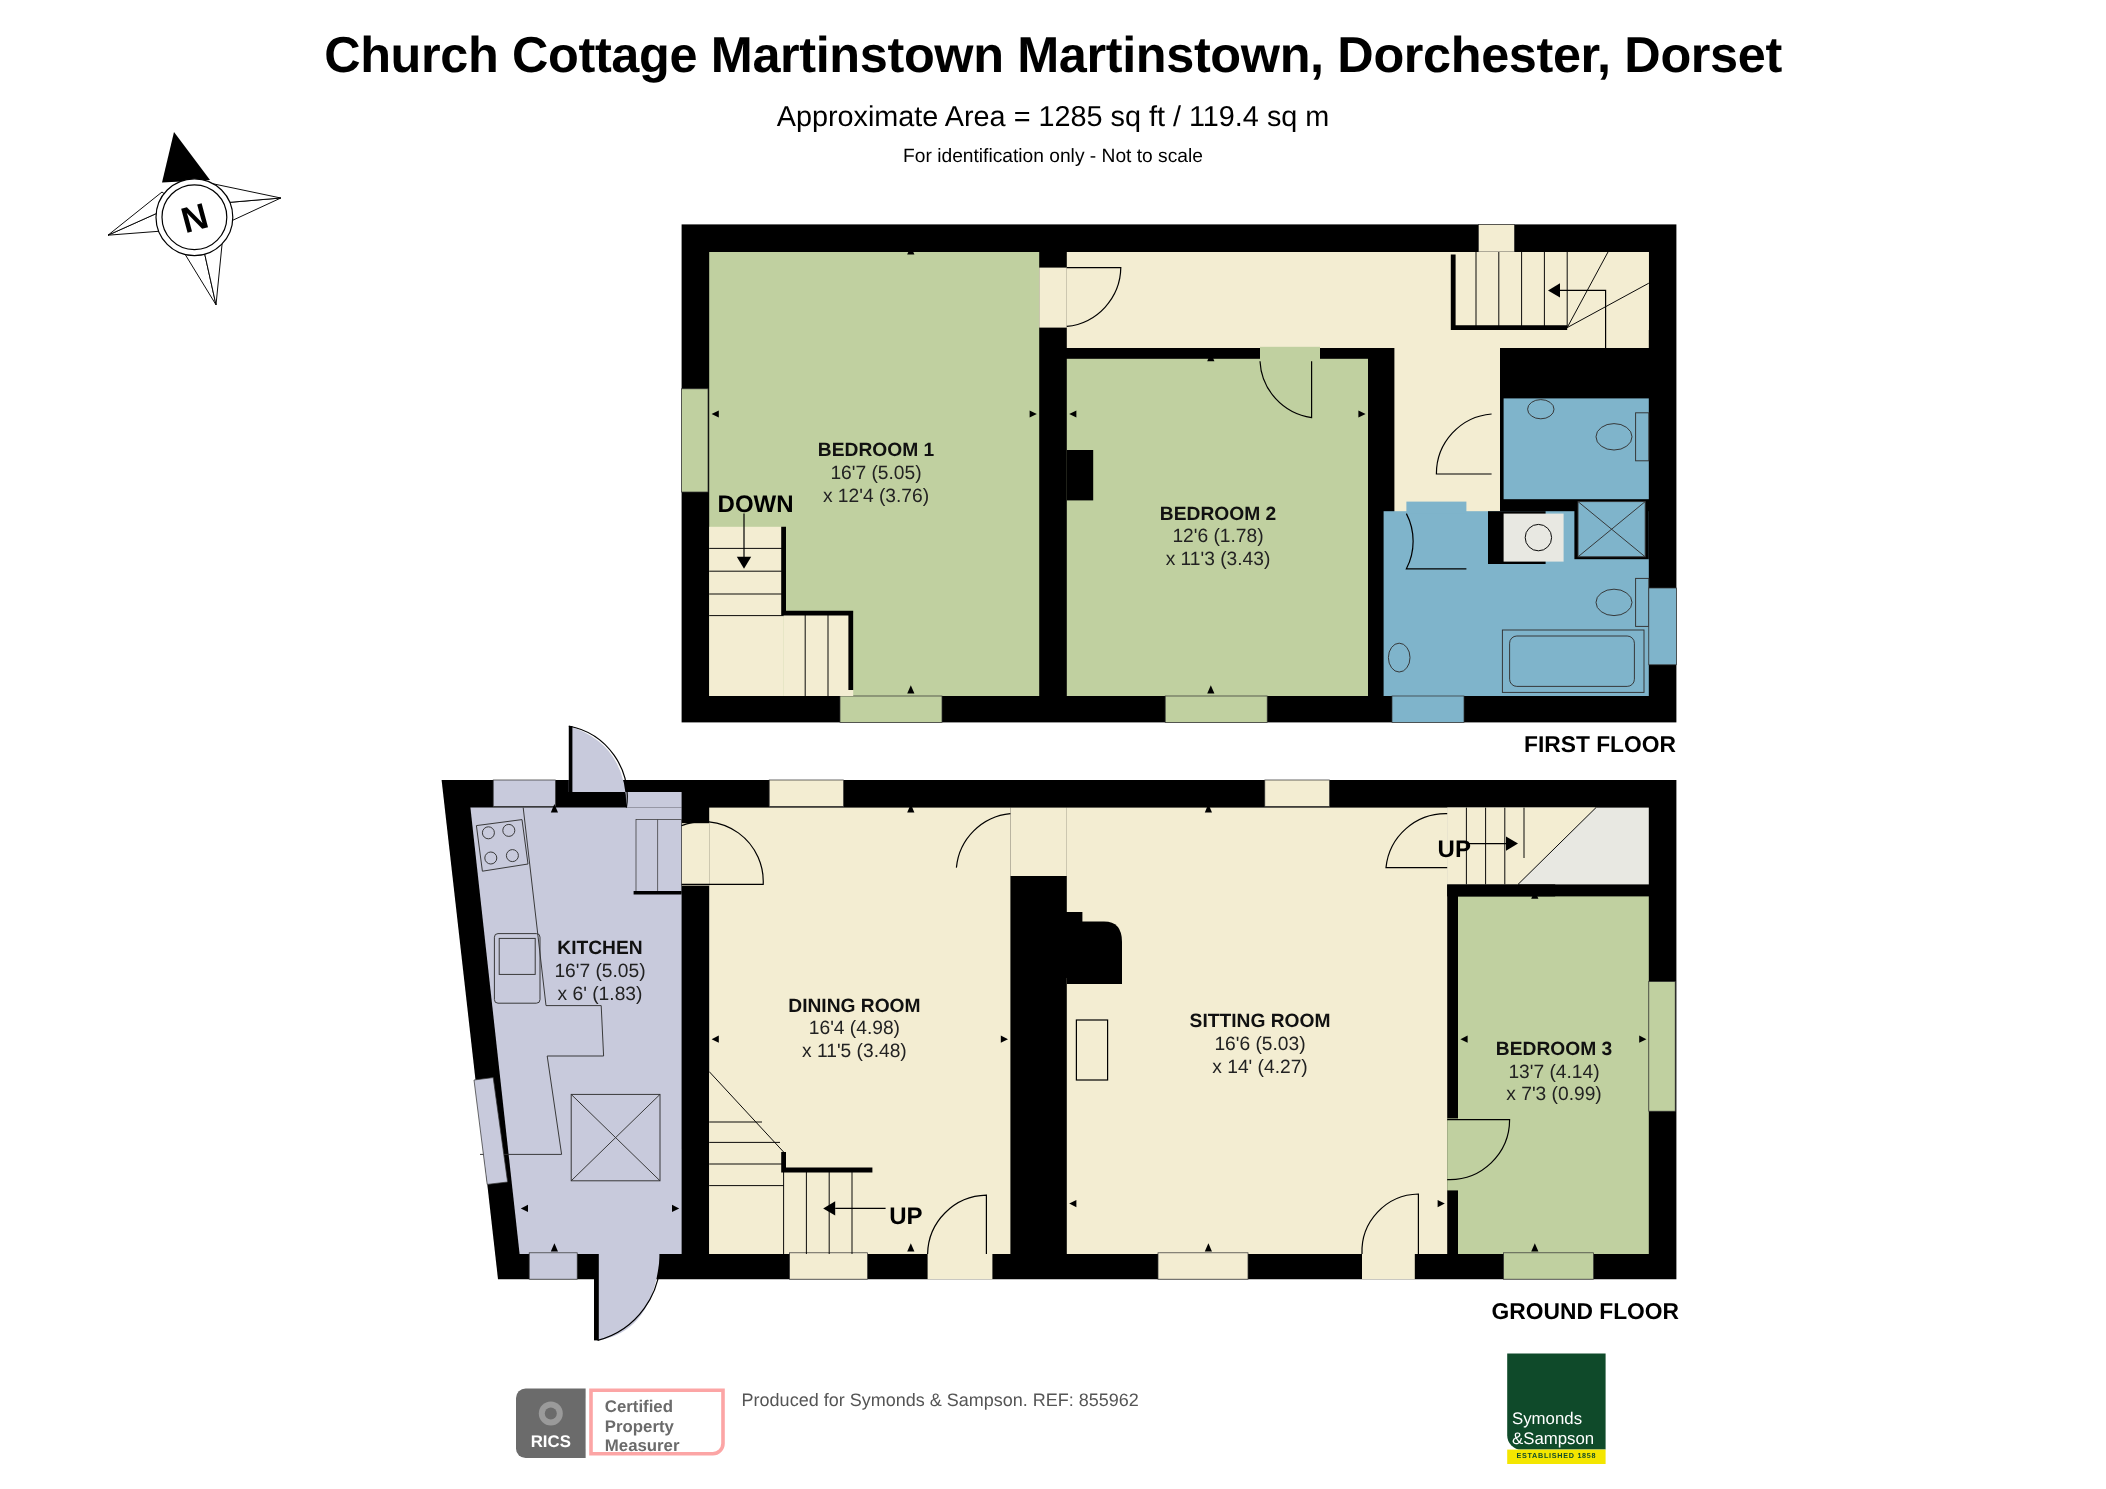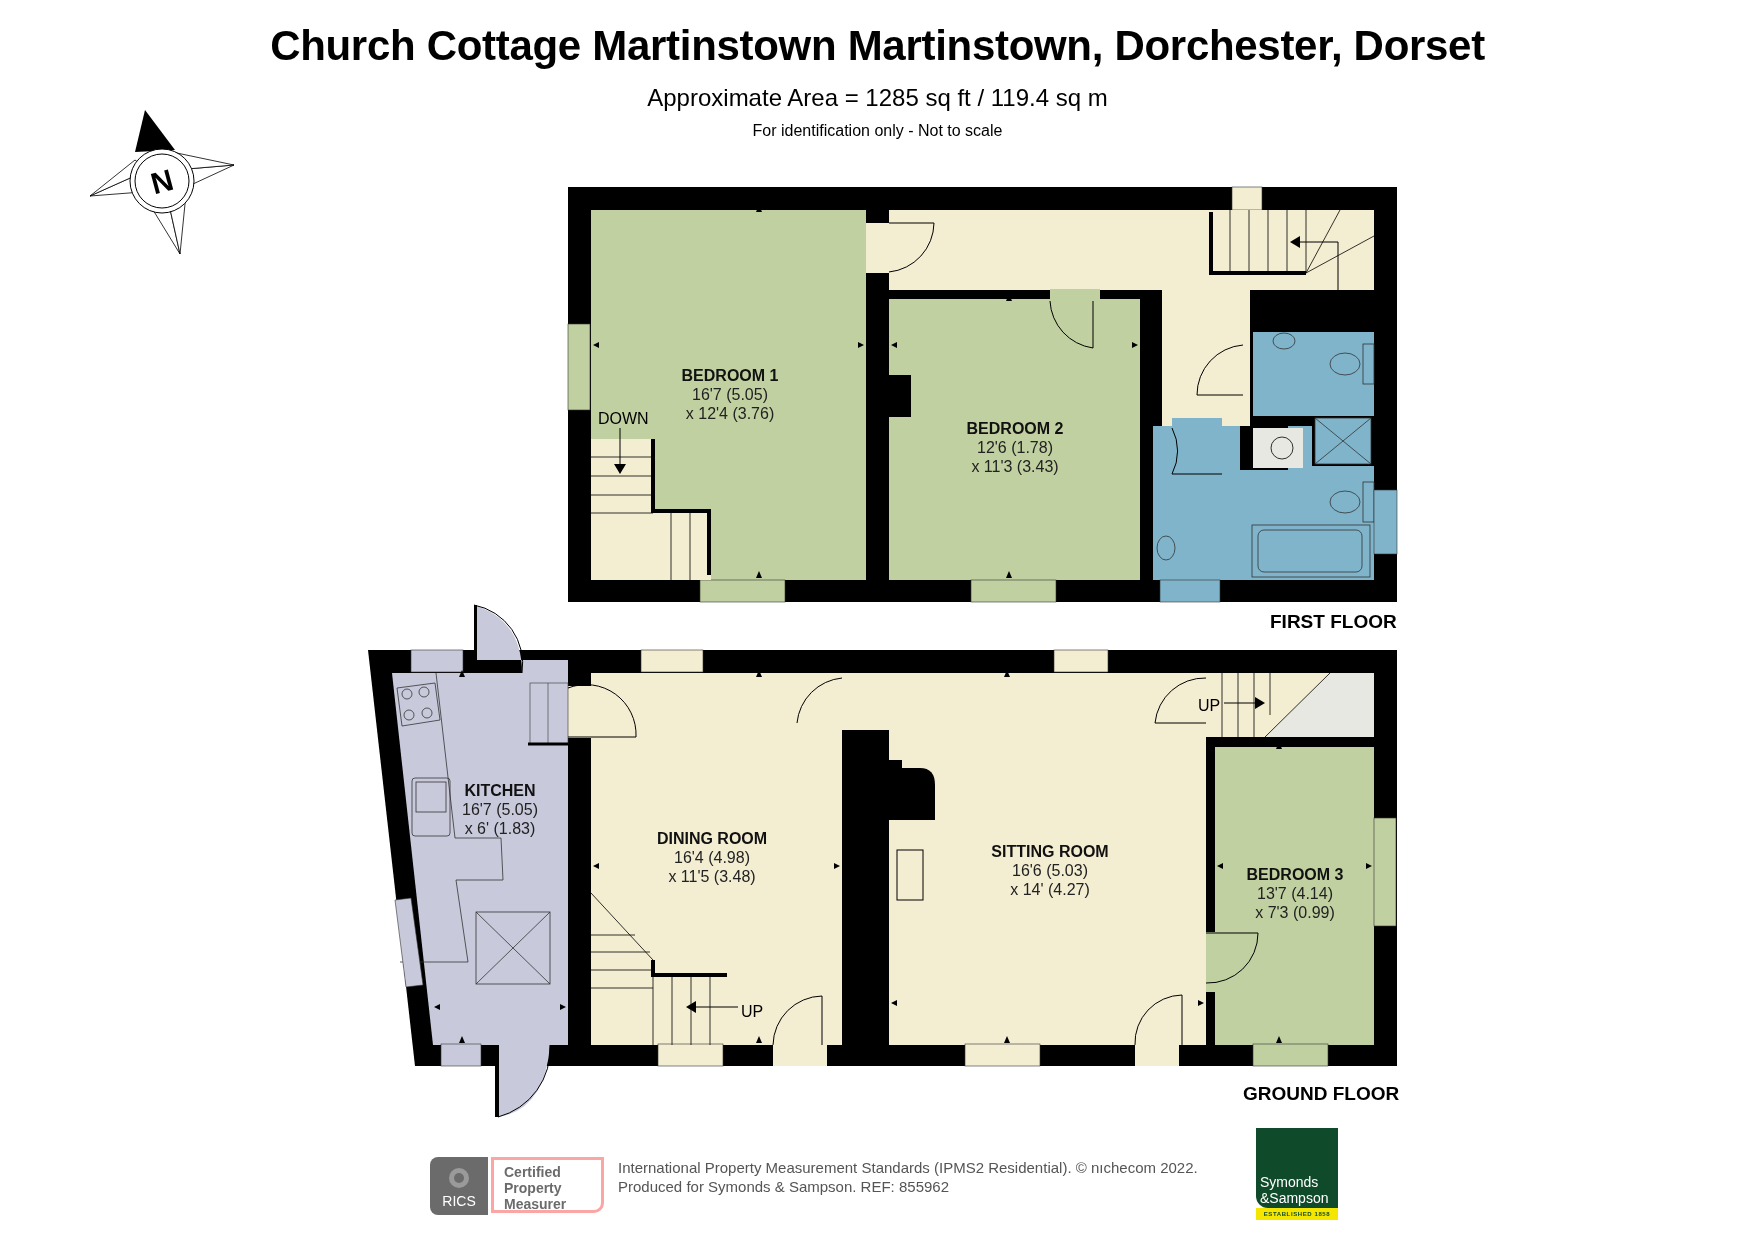--- a/index.html
+++ b/index.html
@@ -5,25 +5,25 @@
   html, body { margin:0; padding:0; background:#ffffff; }
   body { width:1755px; height:1241px; position:relative; overflow:hidden; font-family:"Liberation Sans", sans-serif; color:#000; }
   .title { position:absolute; left:0; width:1755px; top:22px; text-align:center; font-size:42px; font-weight:bold; letter-spacing:-0.3px; }
   .subtitle { position:absolute; left:0; width:1755px; top:84px; text-align:center; font-size:24px; }
   .note { position:absolute; left:0; width:1755px; top:122px; text-align:center; font-size:16px; }
   .plan { position:absolute; left:0; top:0; }
   .room-label { position:absolute; text-align:center; font-size:16px; line-height:19px; color:#222; }
   .room-label .name { font-weight:bold; font-size:16px; color:#111; display:block; }
   .room-label .dim { display:block; }
   .floor-label { position:absolute; font-weight:bold; font-size:19px; }
-  .small-label { position:absolute; font-weight:normal; font-size:16px; }
+  .small-label { position:absolute; font-weight:bold; font-size:20px; }
   .footer-text { position:absolute; left:618px; top:1158px; font-size:15px; line-height:19px; color:#555; }
   .rics { position:absolute; left:430px; top:1157px; width:176px; height:58px; }
   .rics .dark { position:absolute; left:0; top:0; width:58px; height:58px; background:#6b6b6b; border-radius:8px 0 0 8px; color:#fff; }
-  .rics .dark .rtext { position:absolute; left:0; width:58px; bottom:6px; text-align:center; font-weight:normal; font-size:14px; }
+  .rics .dark .rtext { position:absolute; left:0; width:58px; bottom:6px; text-align:center; font-weight:bold; font-size:14px; }
   .rics .light { position:absolute; left:61px; top:0; width:113px; height:56px; border:3px solid #fca5a5; border-radius:0 0 10px 0; font-weight:bold; font-size:14px; line-height:16px; color:#6b6b6b; padding:4px 0 0 10px; box-sizing:border-box; }
   .ss-logo { position:absolute; left:1256px; top:1128px; width:82px; height:70px; }
   .ss-logo .green { position:absolute; left:0; top:0; width:82px; height:80px; background:#0f4a2a; border-radius:0 0 0 12px; color:#fff; font-size:14px; line-height:16px; }
   .ss-logo .green span { position:absolute; left:4px; }
   .ss-logo .yellow { position:absolute; left:0; top:80px; width:82px; height:12px; background:#f4e600; color:#0f4a2a; font-size:6px; text-align:center; line-height:12px; font-weight:bold; letter-spacing:0.6px; }
 </style>
 </head>
 <body>
 
 <div class="title">Church Cottage Martinstown Martinstown, Dorchester, Dorset</div>
@@ -292,21 +292,20 @@
     </svg>
     <div class="rtext">RICS</div>
   </div>
   <div class="light">
     <div>Certified</div>
     <div>Property</div>
     <div>Measurer</div>
   </div>
 </div>
 <div class="footer-text">
-  <div>International Property Measurement Standards (IPMS2 Residential).   © nıchecom 2022.</div>
   <div>Produced for Symonds &amp; Sampson.   REF:  855962</div>
 </div>
 <div class="ss-logo">
   <div class="green">
     <span style="top:46px;">Symonds</span>
     <span style="top:62px;">&amp;Sampson</span>
   </div>
   <div class="yellow">ESTABLISHED 1858</div>
 </div>
 

